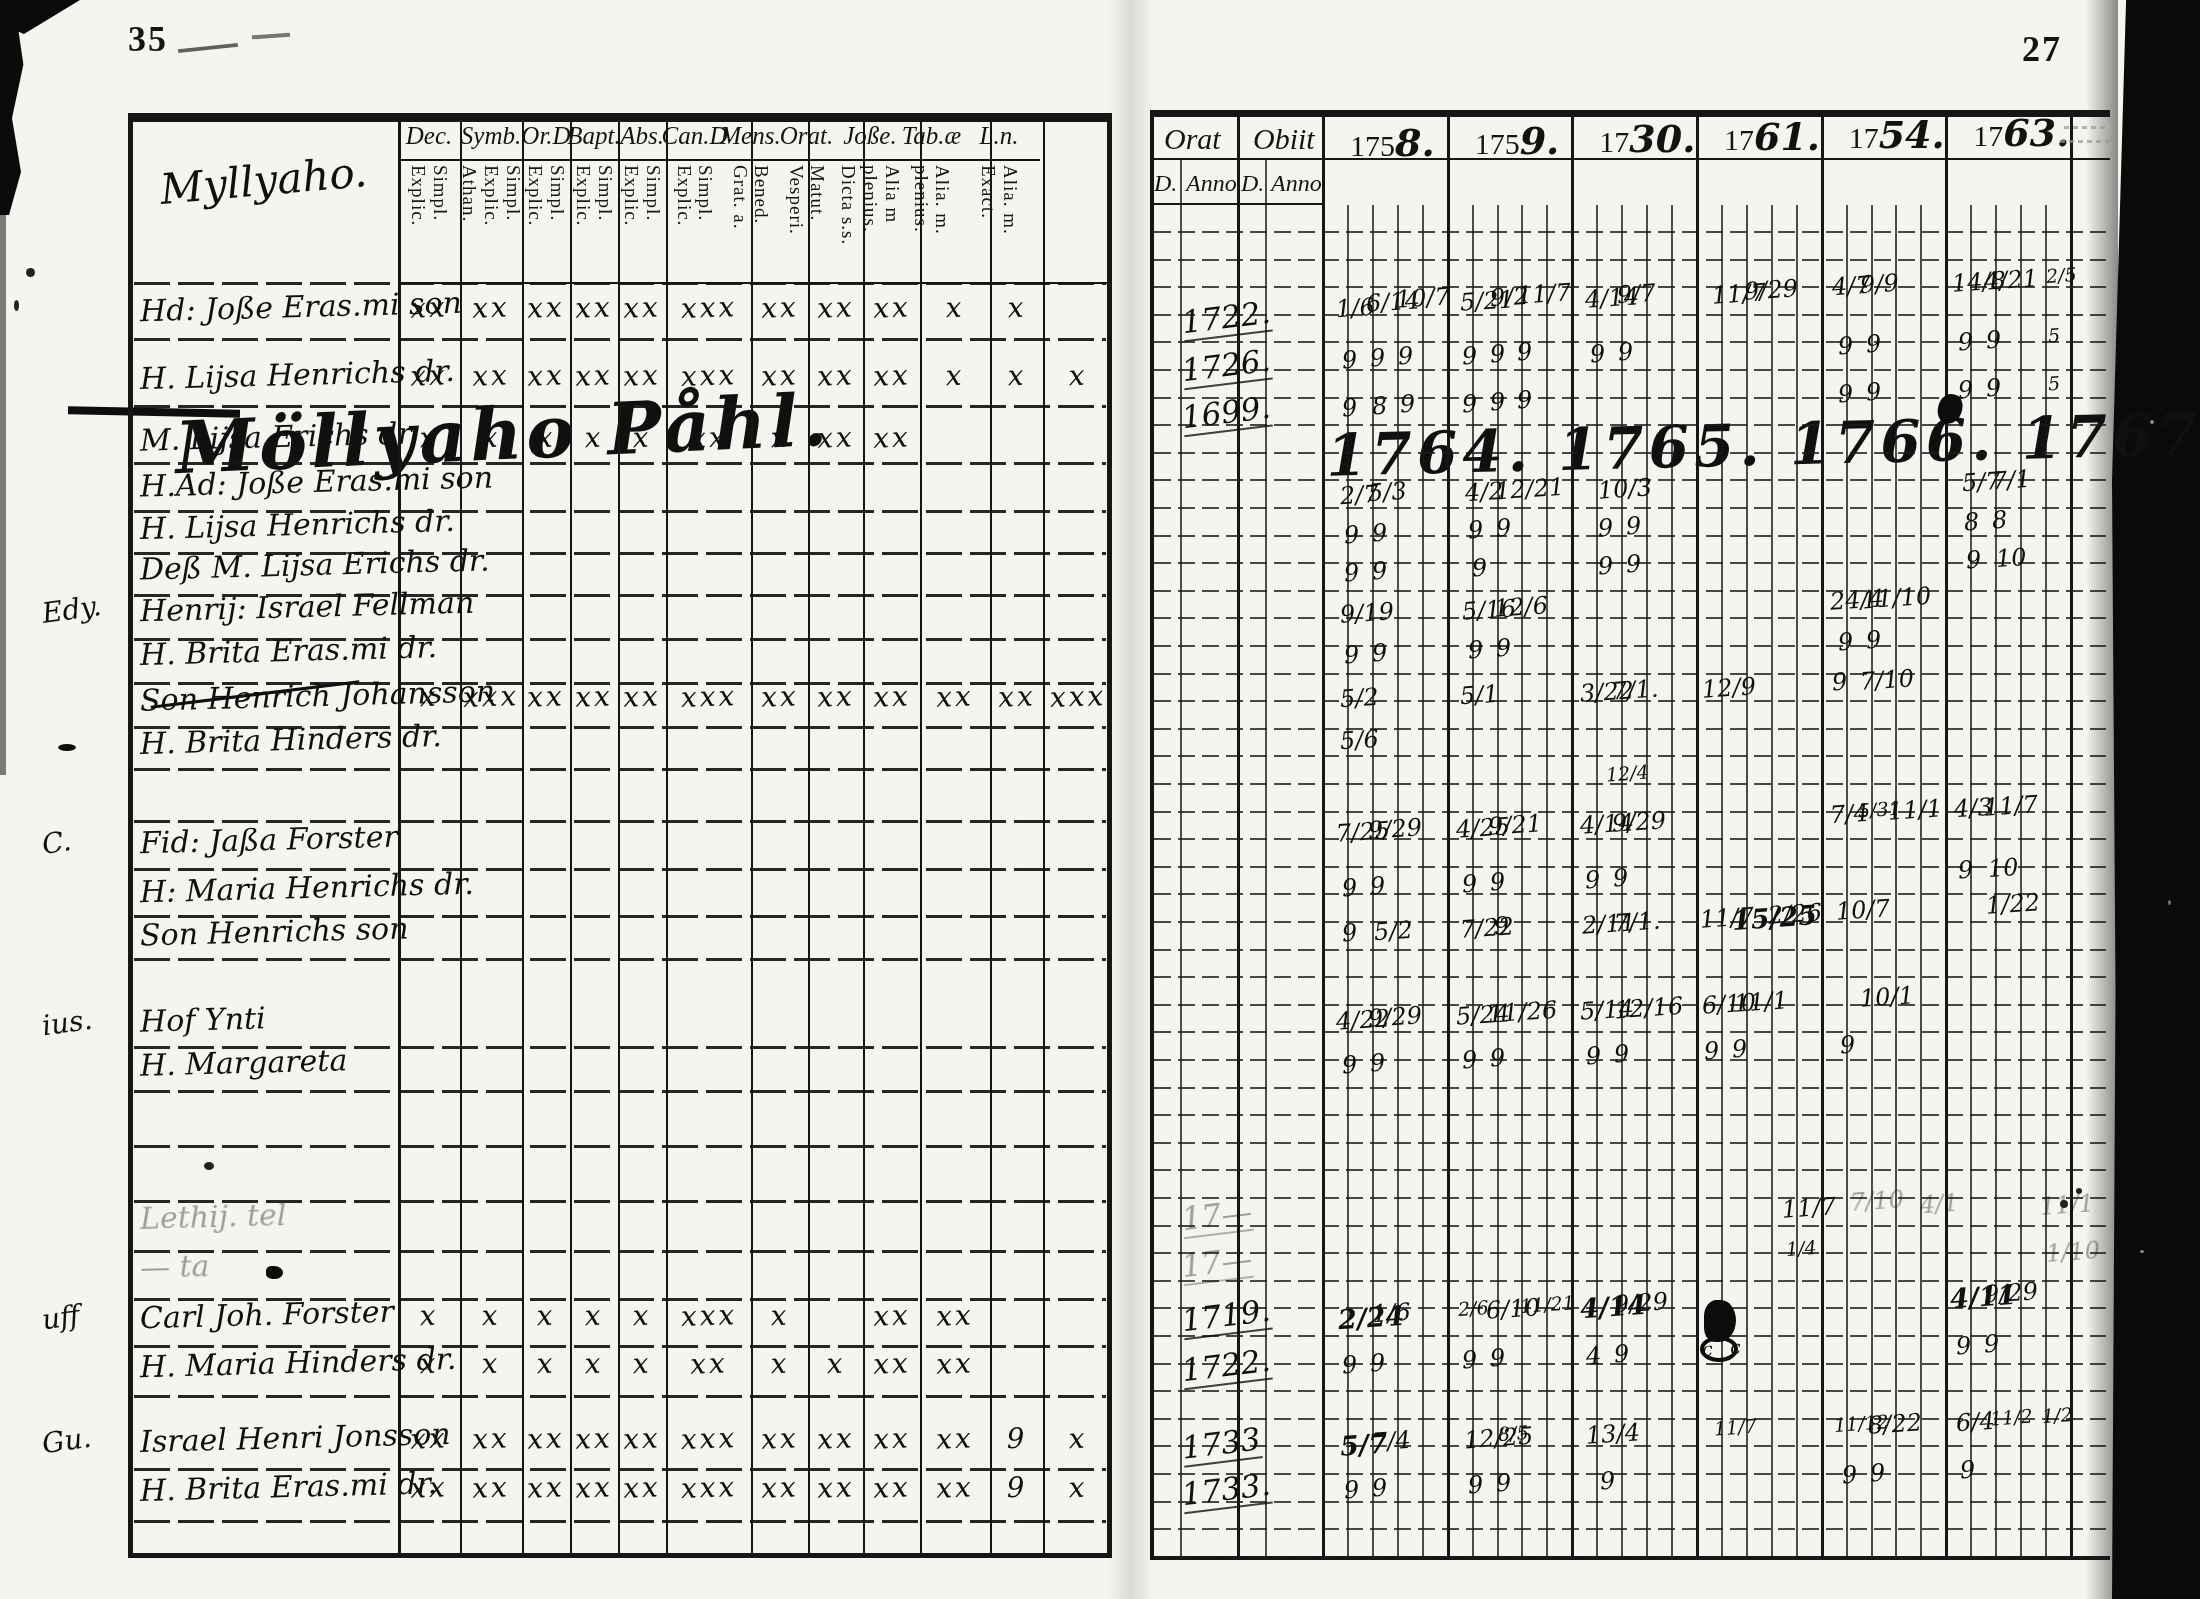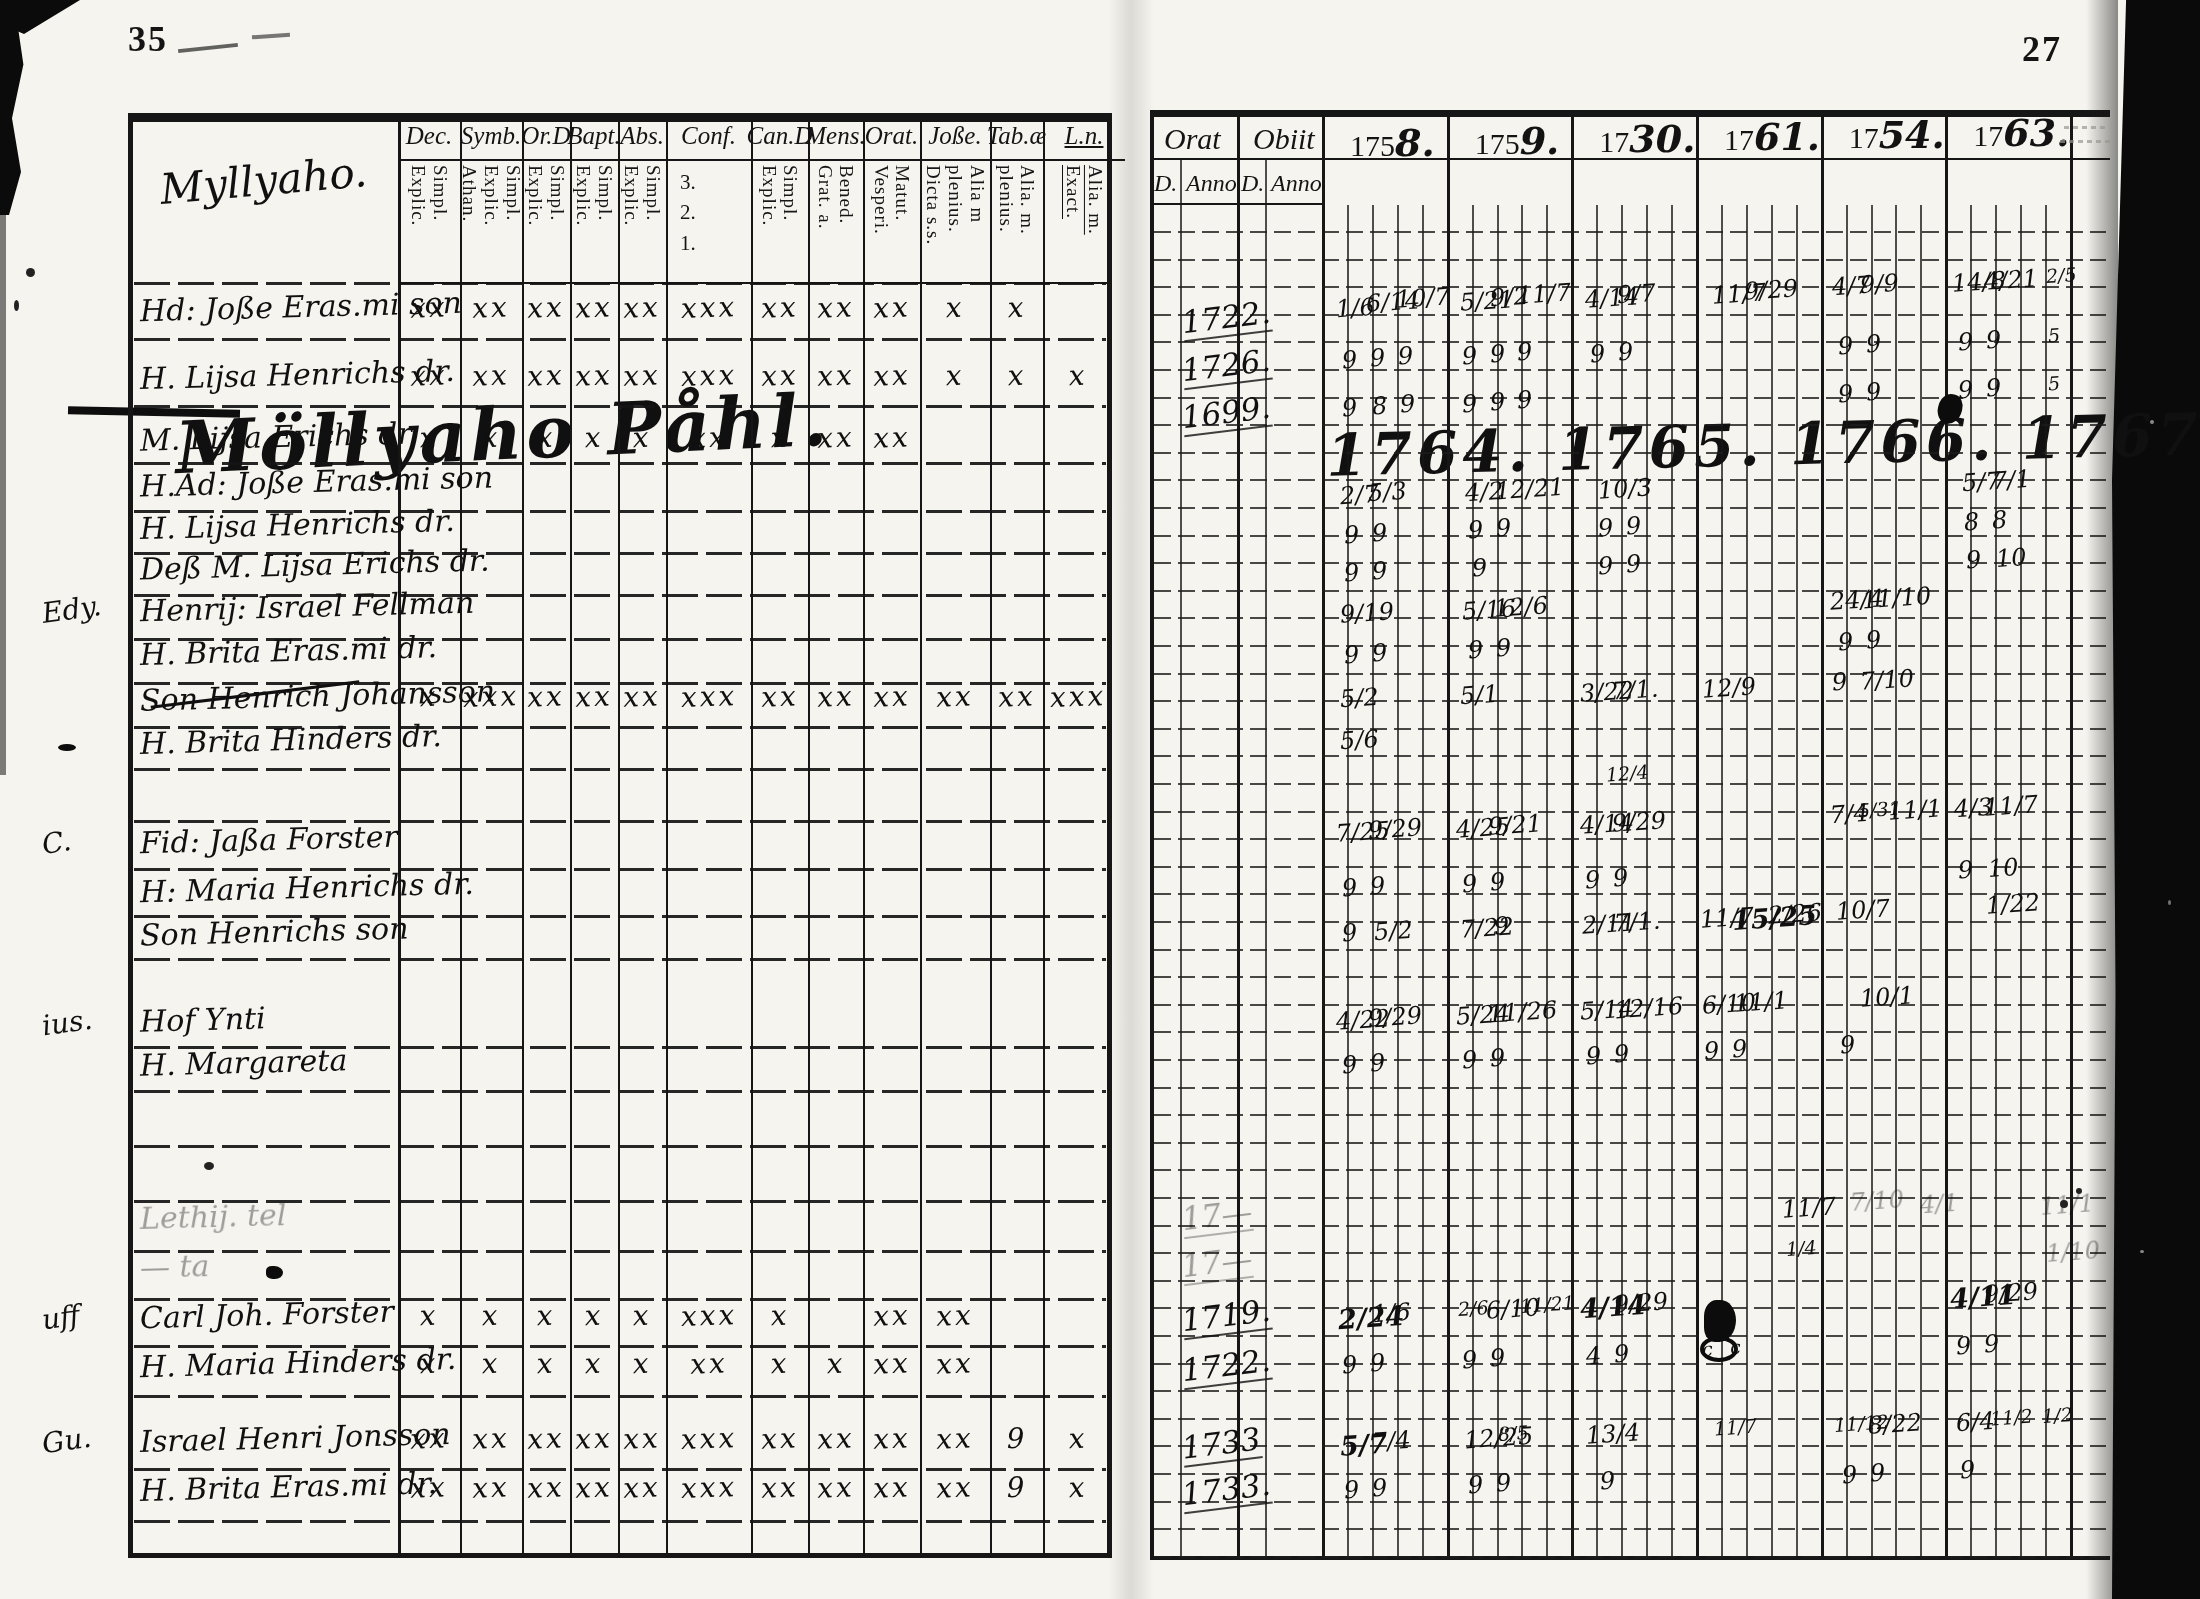--- a/index.html
+++ b/index.html
@@ -149,28 +149,20 @@
             <span class="vtext">Simpl.</span>
           </div>
         </div>
         <div class="lh-col" style="width: 48px;">
           <div class="lh-label pr">Abs.</div>
           <div class="lh-subs">
             <span class="vtext">Explic.</span>
             <span class="vtext">Simpl.</span>
           </div>
         </div>
-        <div class="lh-col" style="width: 85px;">
-          <div class="lh-label pr">Conf.</div>
-          <div class="stacked">
-            <span>3.</span>
-            <span>2.</span>
-            <span>1.</span>
-          </div>
-        </div>
         <div class="lh-col" style="width: 57px;">
           <div class="lh-label pr">Can.D</div>
           <div class="lh-subs">
             <span class="vtext">Explic.</span>
             <span class="vtext">Simpl.</span>
           </div>
         </div>
         <div class="lh-col" style="width: 55px;">
           <div class="lh-label pr">Mens.</div>
           <div class="lh-subs">
@@ -193,21 +185,21 @@
             <span class="vtext">Alia m</span>
           </div>
         </div>
         <div class="lh-col" style="width: 53px;">
           <div class="lh-label pr">Tab.æ</div>
           <div class="lh-subs">
             <span class="vtext">plenius.</span>
             <span class="vtext">Alia. m.</span>
           </div>
         </div>
-        <div class="lh-col" style="width: 82px; text-decoration: underline;">
+        <div class="lh-col" style="width: 82px;">
           <div class="lh-label pr">L.n.</div>
           <div class="lh-subs">
             <span class="vtext">Exact.</span>
             <span class="vtext">Alia. m.</span>
           </div>
         </div>
       </div>
     <div id="lp-rows" class="abs" style="left:0;top:0;">
         <div class="hw nm" style="left: 140px; top: 292px;">Hd: Joße Eras.mi son</div>
         <div class="hw mk" style="left: 429px; top: 294px;">xx</div>

